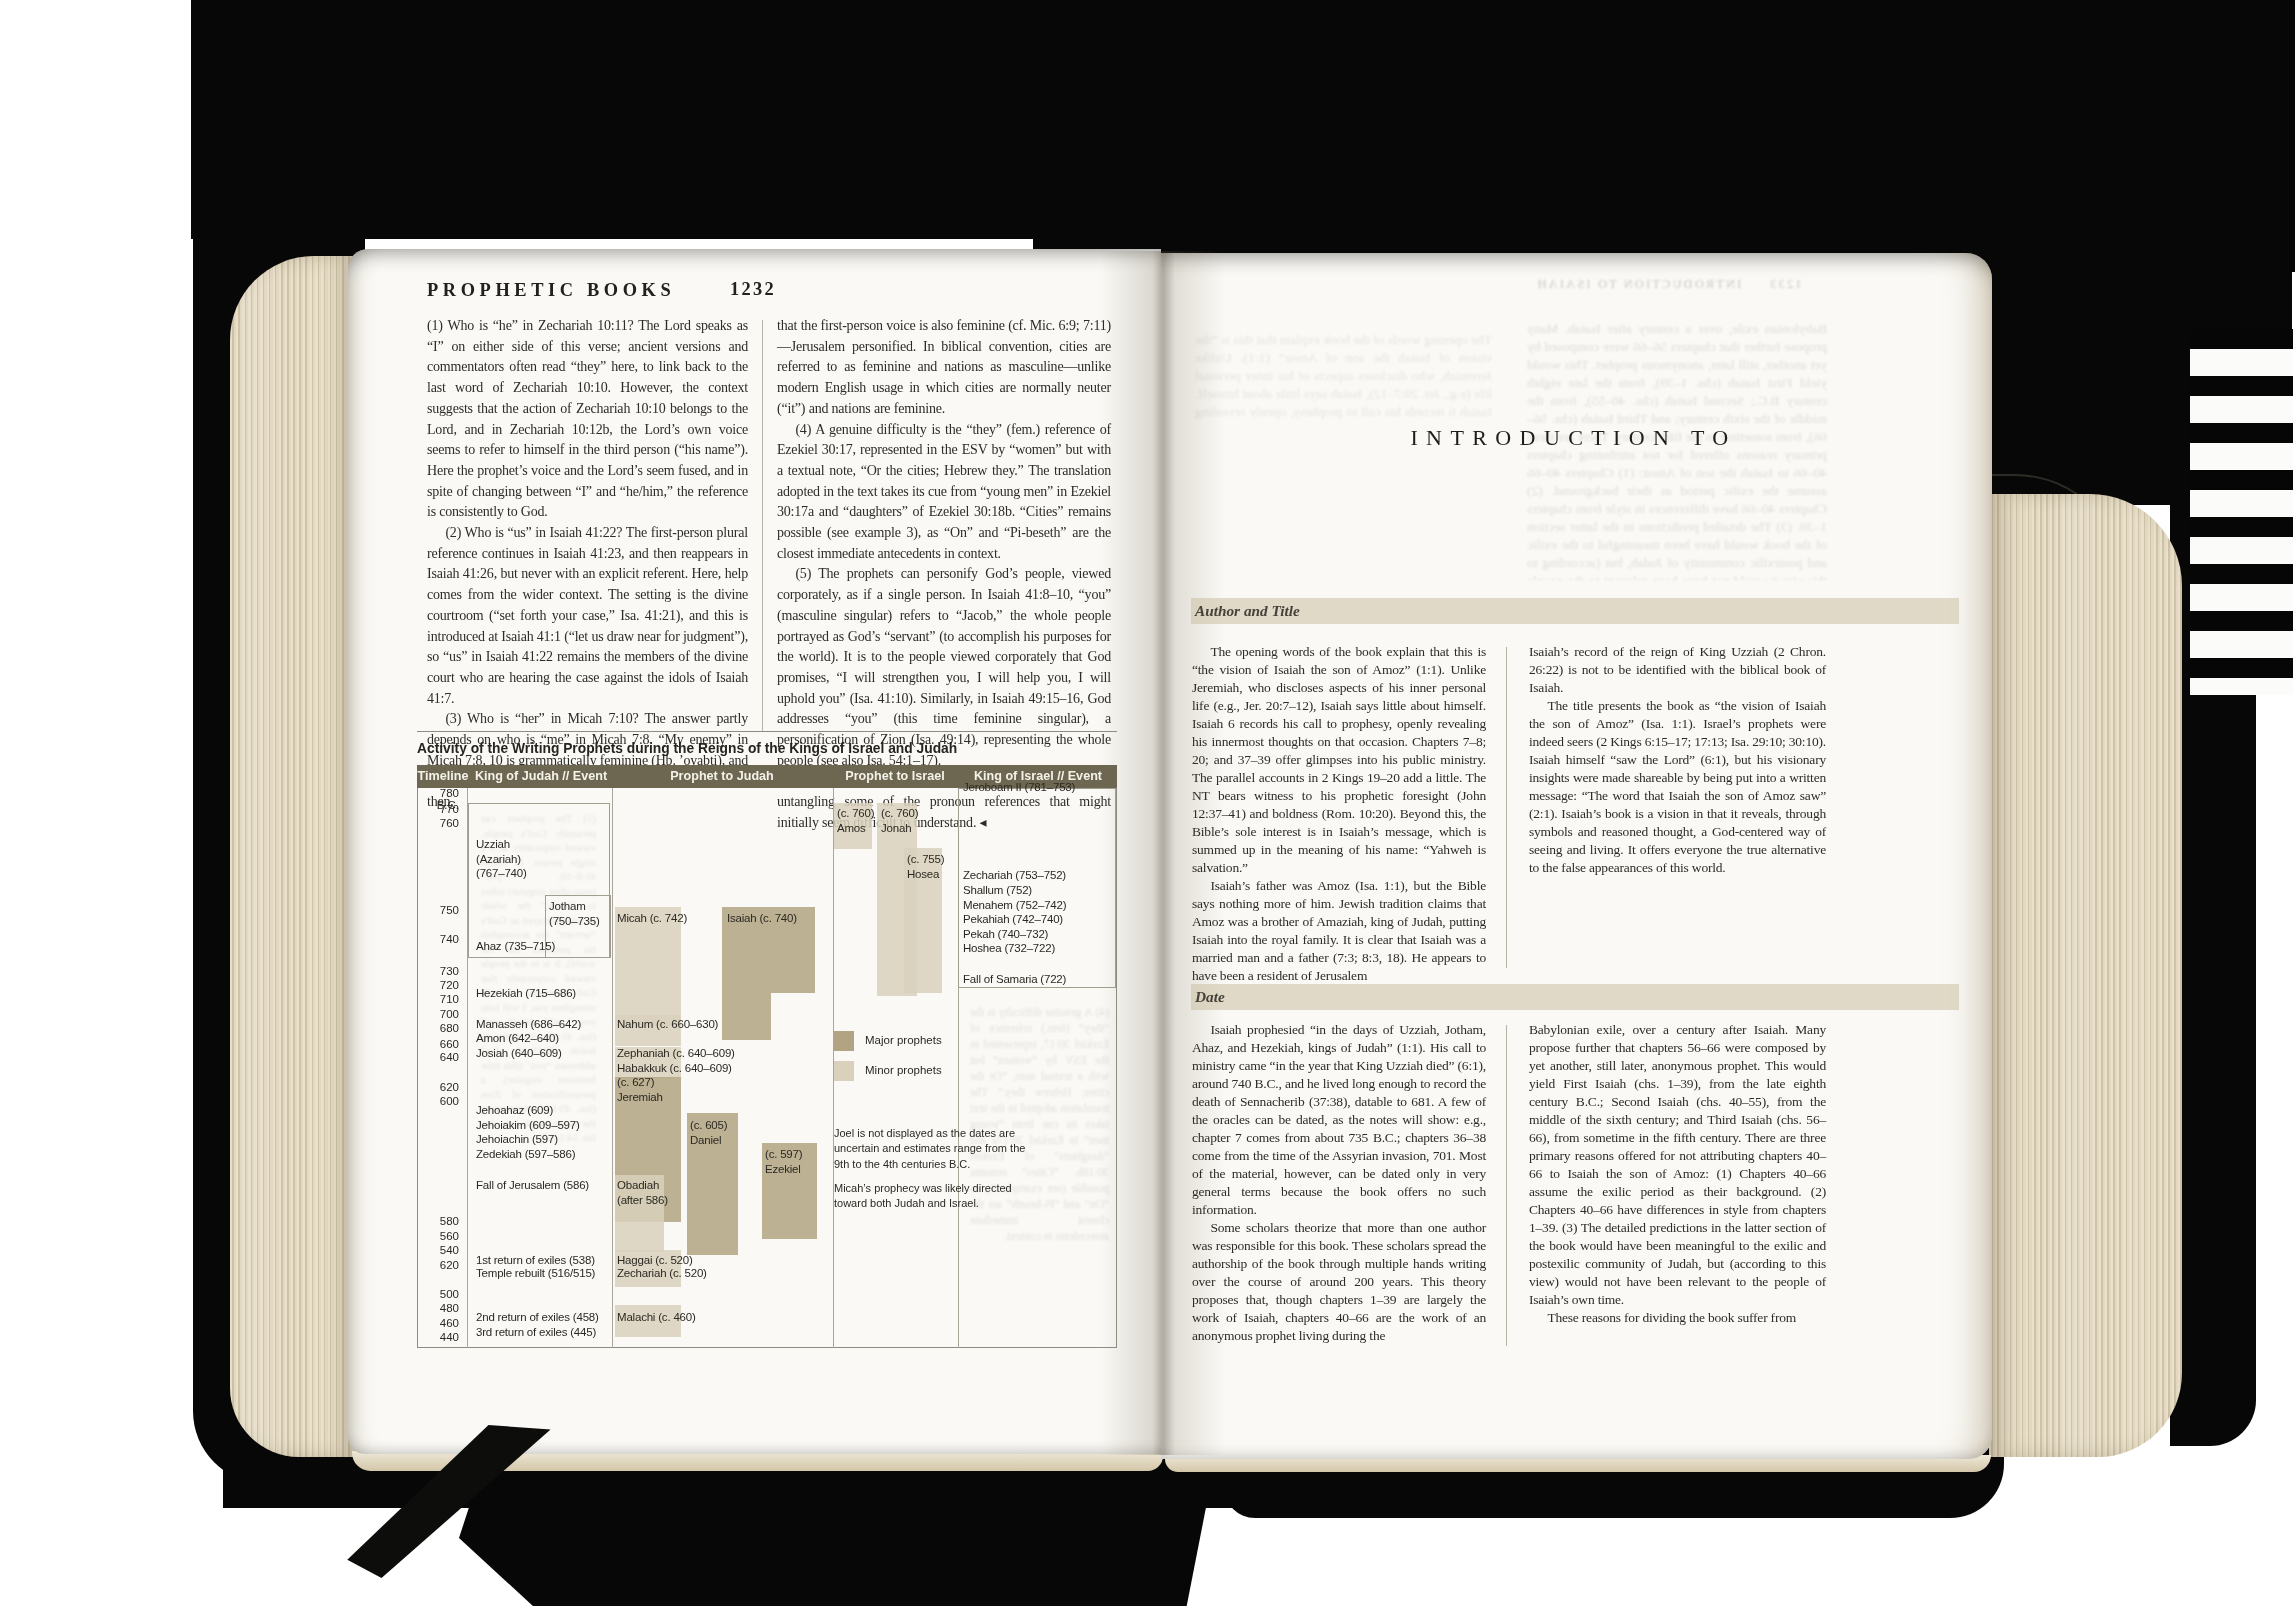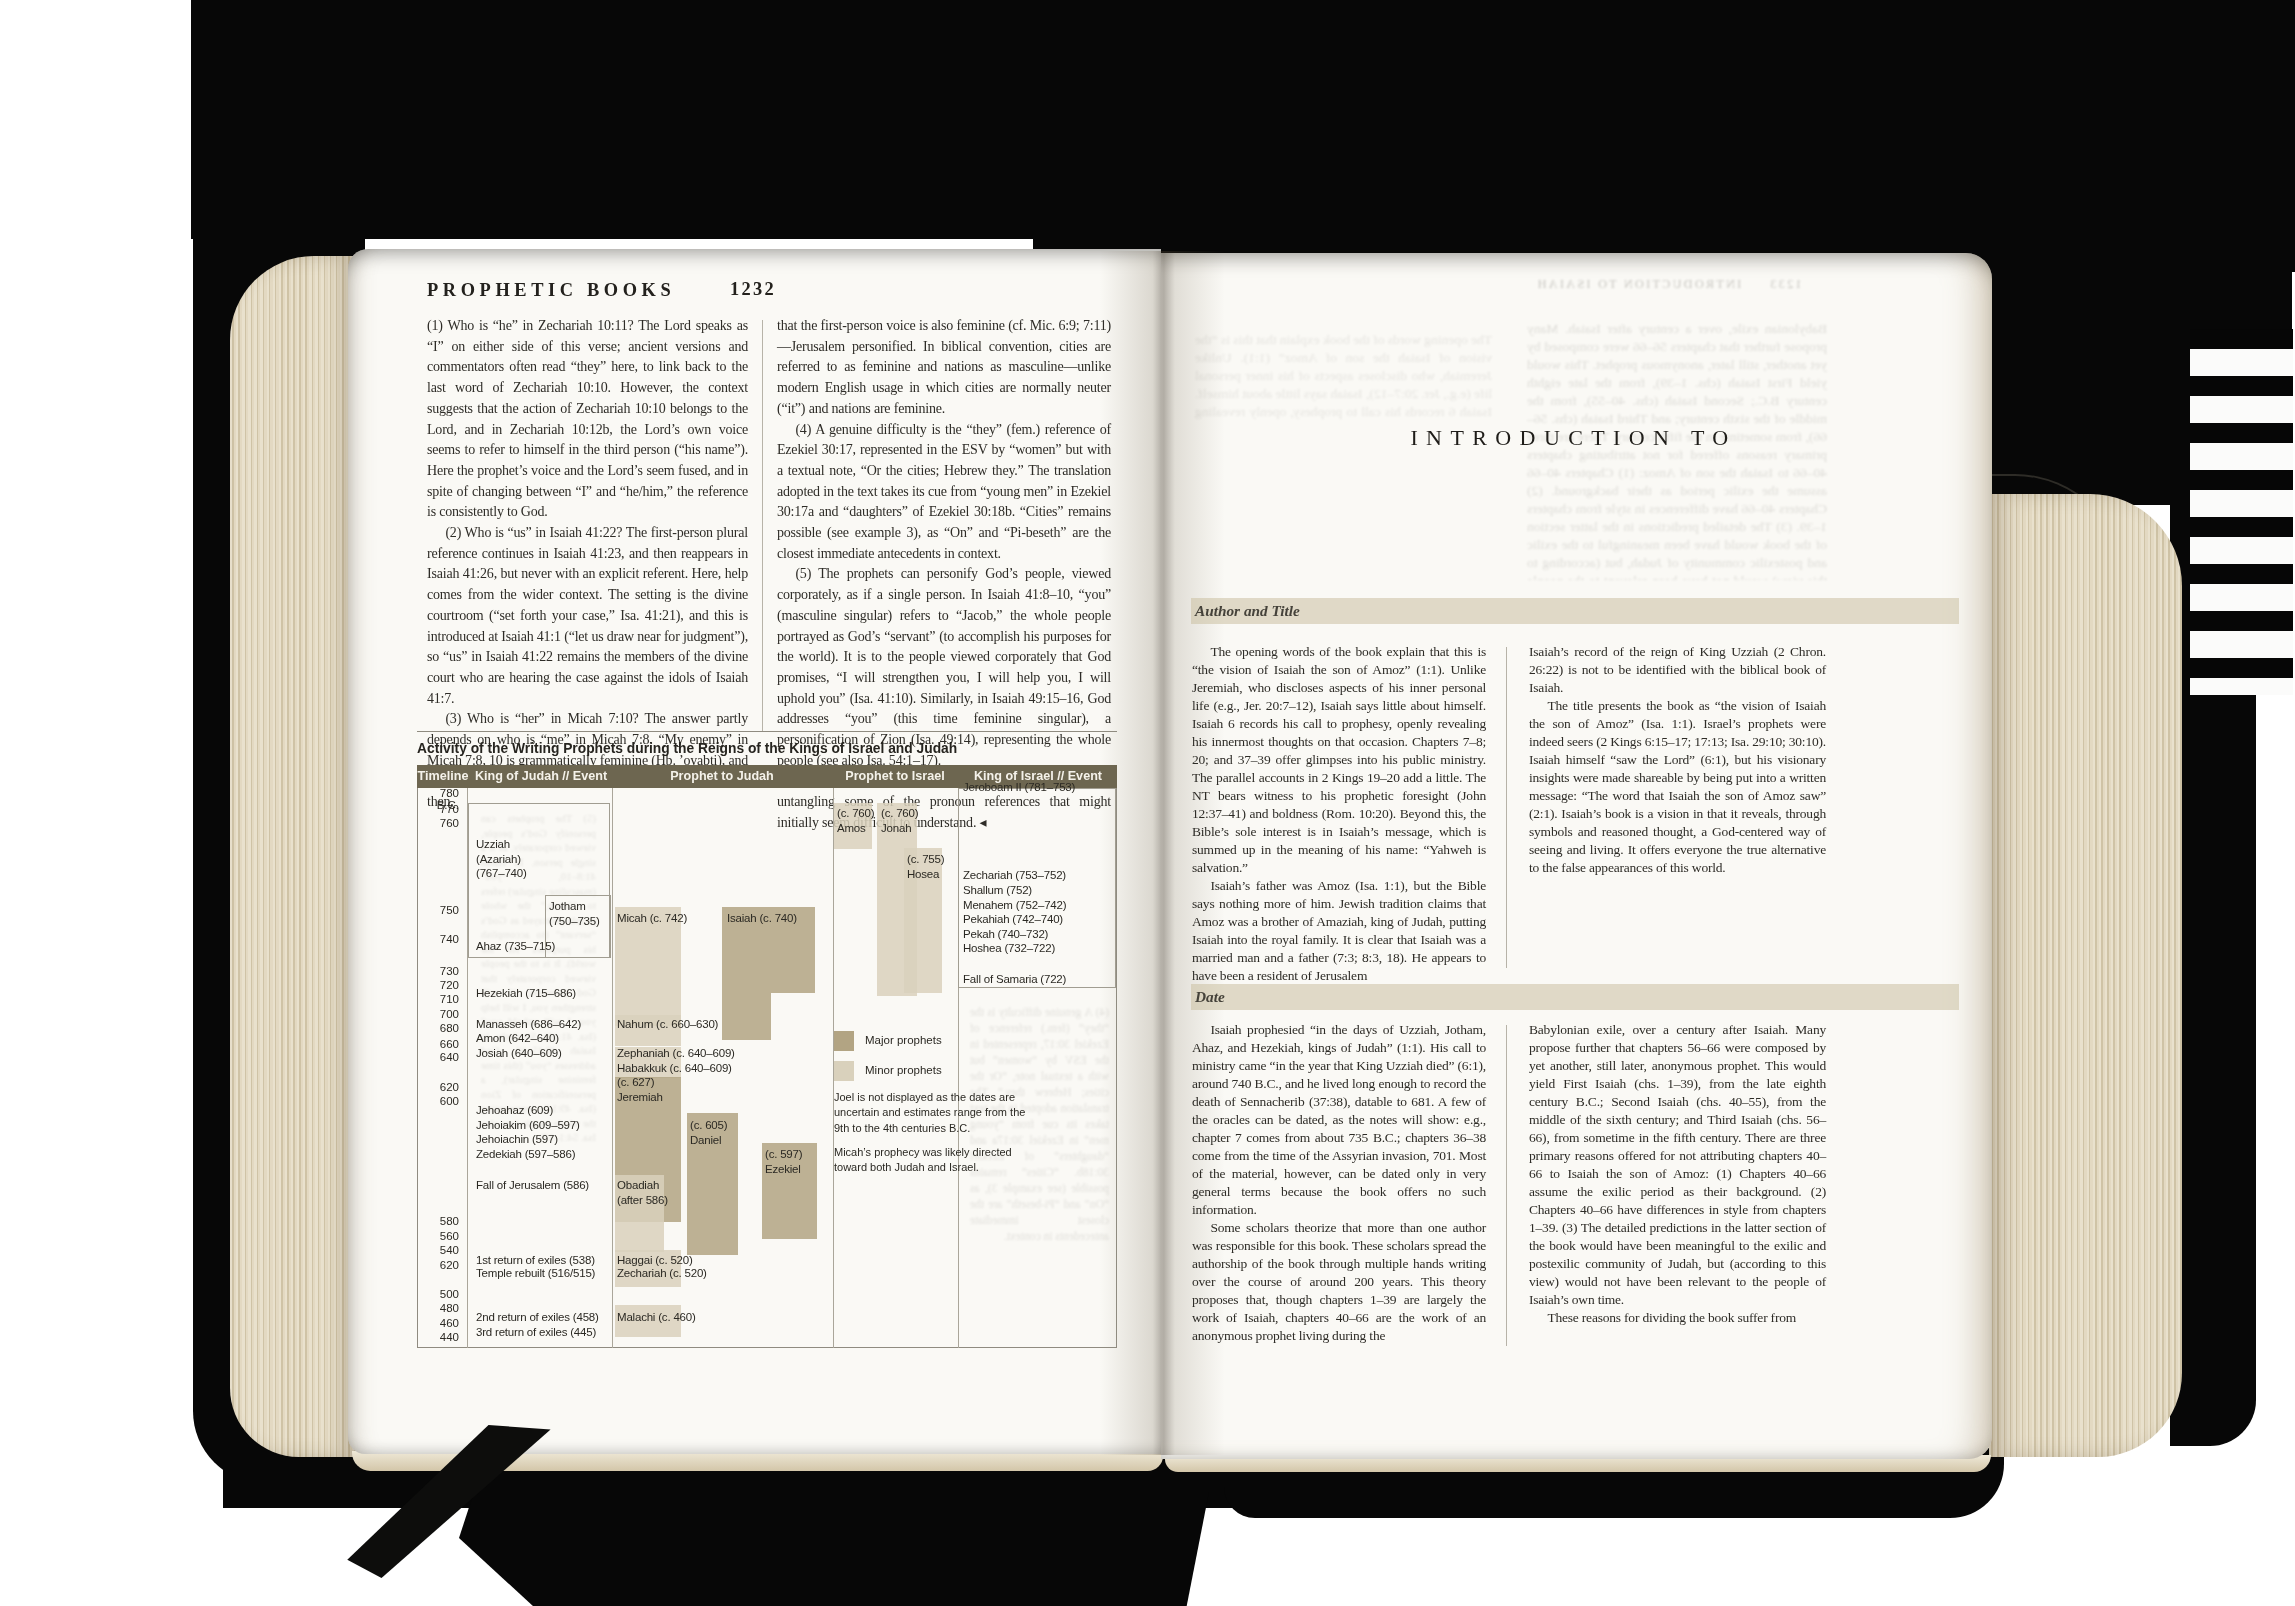--- a/index.html
+++ b/index.html
@@ -44,21 +44,21 @@
   #chart{position:absolute;left:0;top:0;width:2295px;height:1607px;font-family:"Liberation Sans",sans-serif;}
   .ch-title{position:absolute;font-family:"Liberation Sans",sans-serif;font-weight:bold;font-size:13.8px;color:#26241f;}
   .ch-frame{position:absolute;border:0.8px solid #8f8b80;background:rgba(255,255,255,.0);}
   .ch-head{position:absolute;}
   .ch-headlbl{position:absolute;color:#f5f2ea;font-weight:bold;font-size:12.6px;text-align:center;}
   .ch-grid{position:absolute;width:0.8px;background:#aaa69a;}
   .ch-box{position:absolute;border:0.8px solid #a19d91;}
   .ch-bar{position:absolute;opacity:.85;}
   .ch-lbl{position:absolute;font-size:11.5px;line-height:14.5px;letter-spacing:-0.2px;color:#2b2923;white-space:nowrap;}
   .ch-tick{position:absolute;font-size:11.5px;color:#2b2923;text-align:right;width:40px;}
-  .ch-note{position:absolute;font-size:11px;line-height:15.3px;color:#2b2923;white-space:nowrap;}
+  .ch-note{position:absolute;font-size:11px;line-height:15.3px;color:#2b2923;white-space:nowrap;margin-top:36px;}
   .ch-legend-sq{position:absolute;width:20px;height:20px;}
   .ch-legend-lb{position:absolute;font-size:11.5px;color:#2b2923;}
   .ribbon{position:absolute;background:#0d0d0c;}
 </style>
 </head>
 <body>
 
 <div id="stage">
 
   <div class="cover" style="left:191px;top:0;width:2104px;height:239px;"></div>

